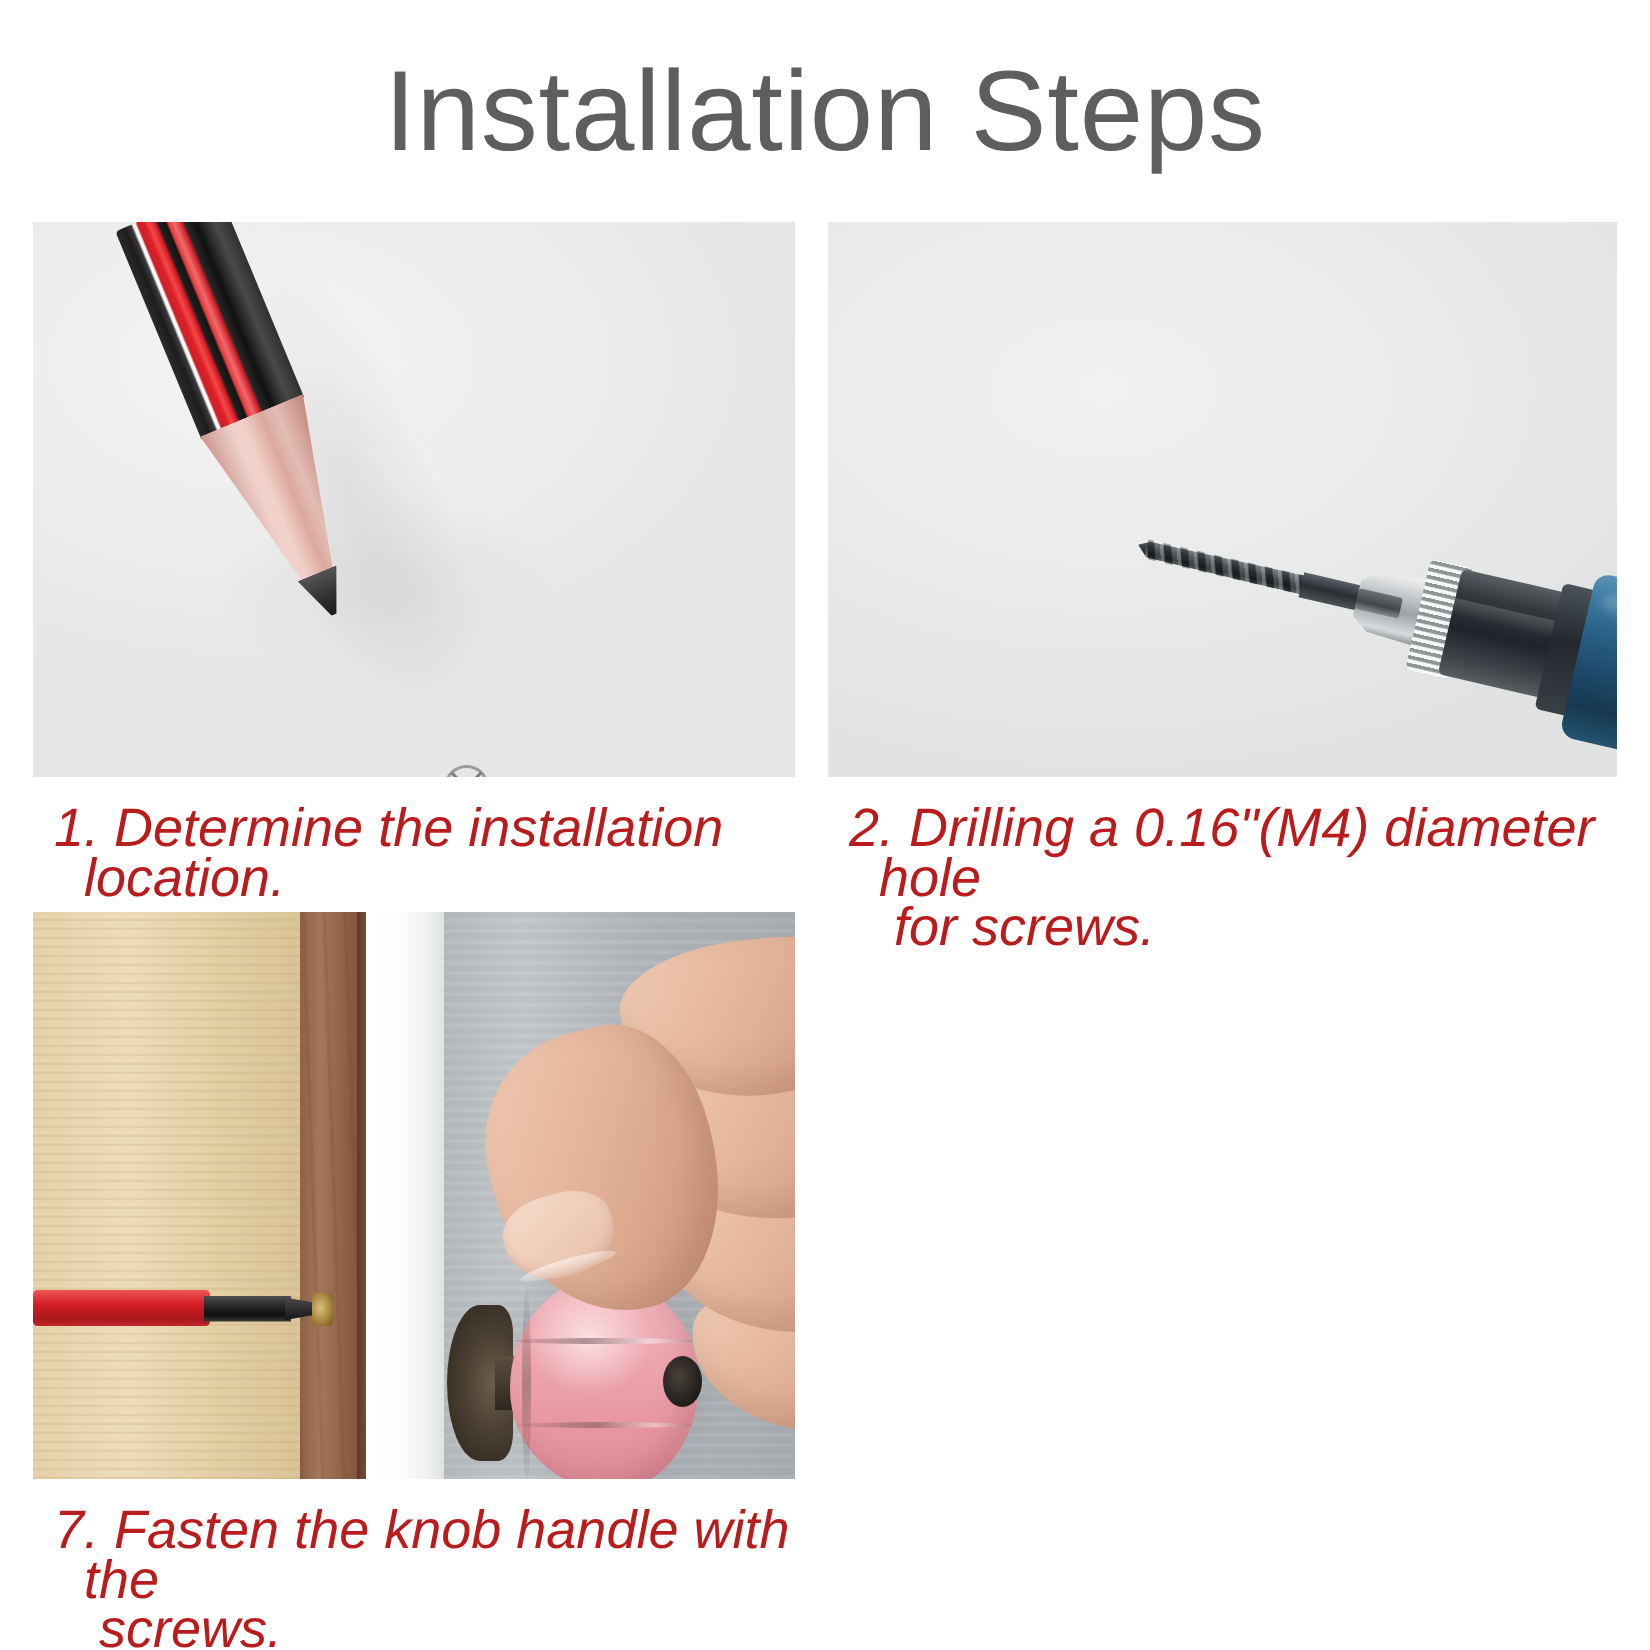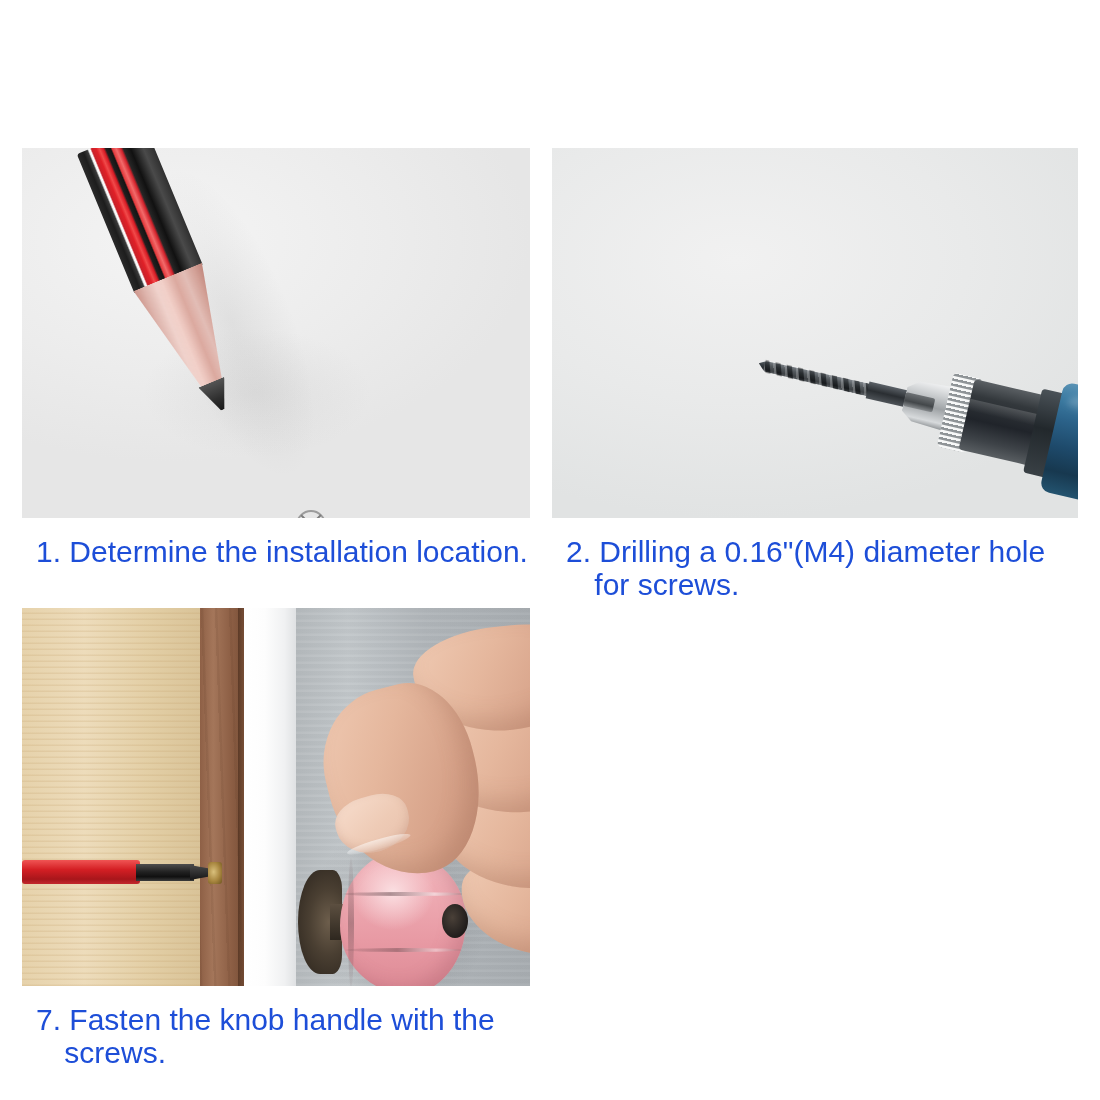--- a/index.html
+++ b/index.html
@@ -37,26 +37,27 @@
   
   .step {
     position: absolute;
   }
   .photo {
     position: relative;
     overflow: hidden;
     background: #ececed;
   }
   .caption {
-    font-size: 30px;
+    font-size: 36px;
     line-height: 33px;
-    color: #1d4ed8;
+    color: #b91c1c;
     padding-left: 34px;
     text-indent: -20px;
     white-space: pre-wrap;
+    font-style: italic;
   }
 
   
   #step1 { left: 22px;  top: 148px; width: 508px; }
   #step2 { left: 552px; top: 148px; width: 526px; }
   #step3 { left: 22px;  top: 608px; width: 508px; }
   #step4 { left: 552px; top: 608px; width: 526px; }
 
   #step1 .photo, #step2 .photo { height: 370px; }
   #step3 .photo, #step4 .photo { height: 378px; }
@@ -426,20 +427,21 @@
     position: absolute; left: 236px; top: 234px;
     width: 86px; height: 28px;
     background: radial-gradient(ellipse at 50% 50%, rgba(120,115,118,0.26) 0%, rgba(120,115,118,0) 70%);
   }
 </style>
 </head>
 <body>
 
 <div id="page">
 
+  <div class="title">Installation Steps</div>
 
   <div class="step" id="step1">
     <div class="photo">
       <div class="p1-bg"></div>
       <div class="p1-smudge"></div>
       <div class="pencil-shadow"></div>
       <div class="pencil">
         <div class="pencil-body"></div>
         <div class="pencil-wood"></div>
         <div class="pencil-wood-shade"></div>

